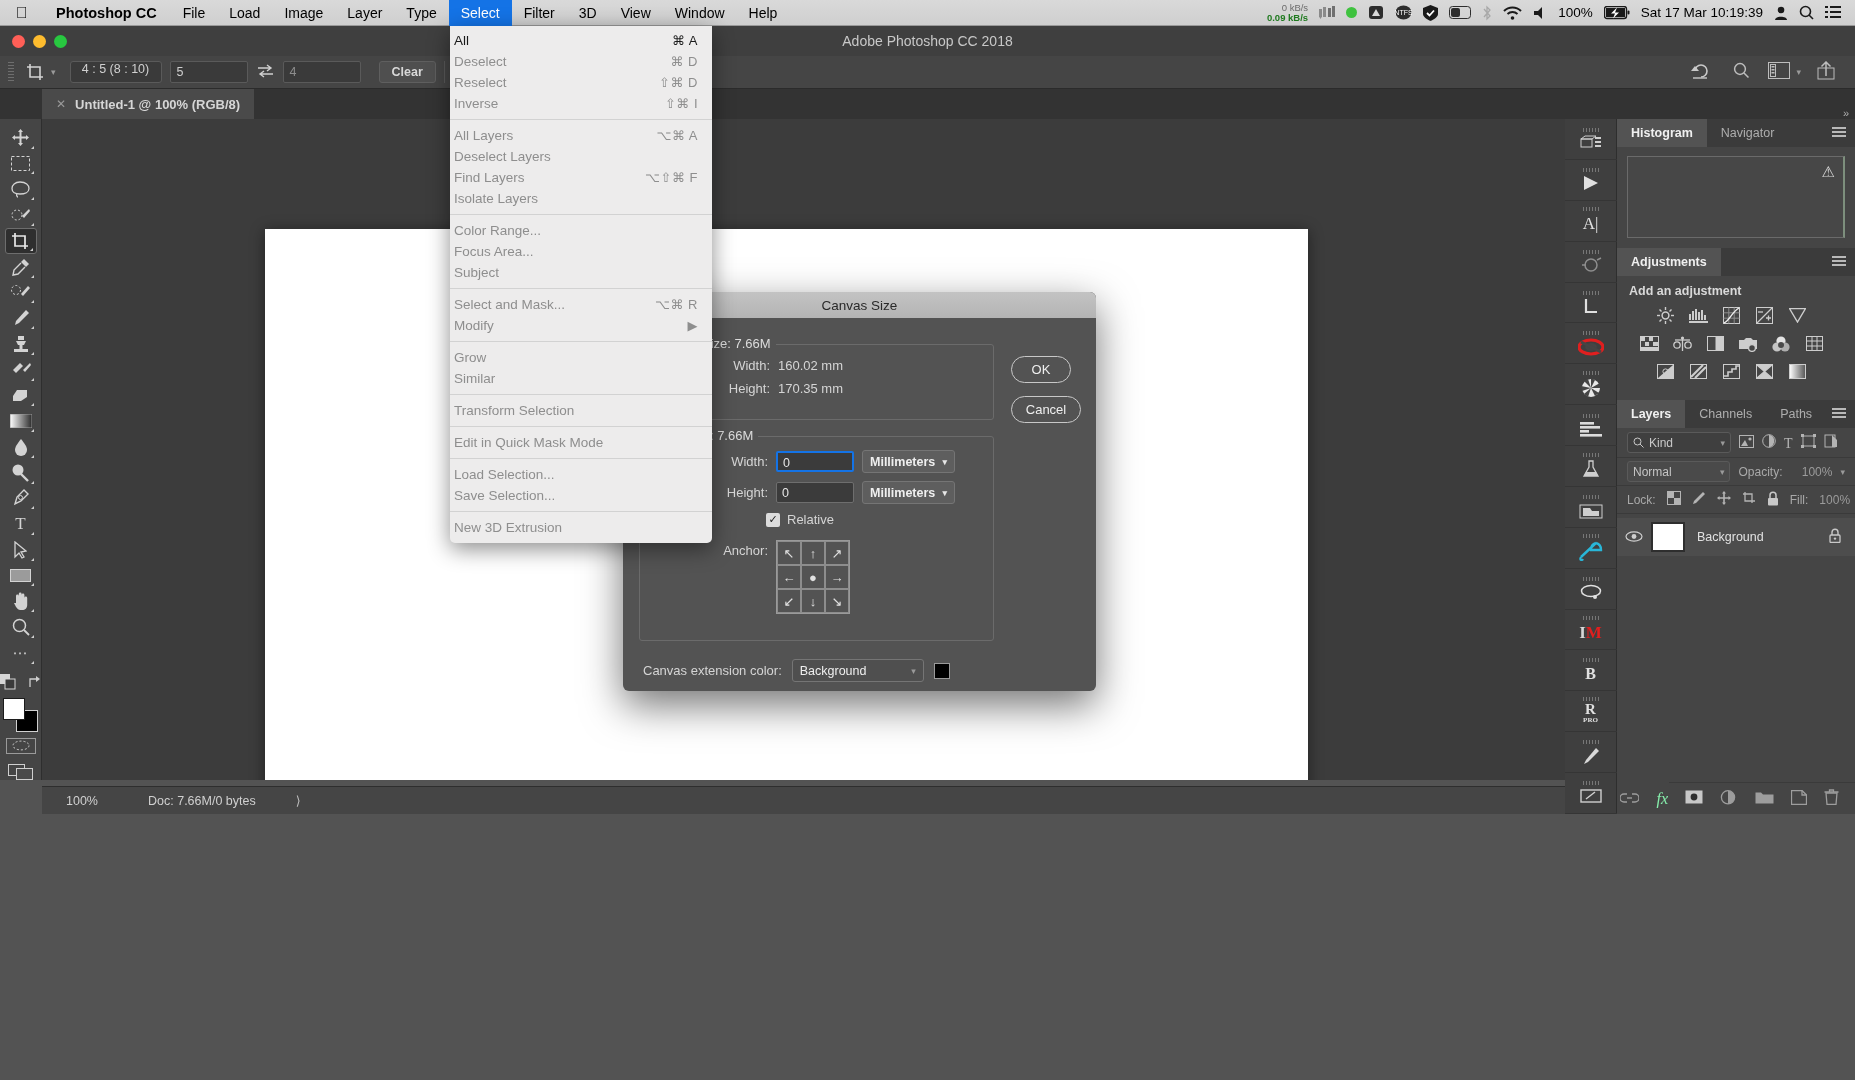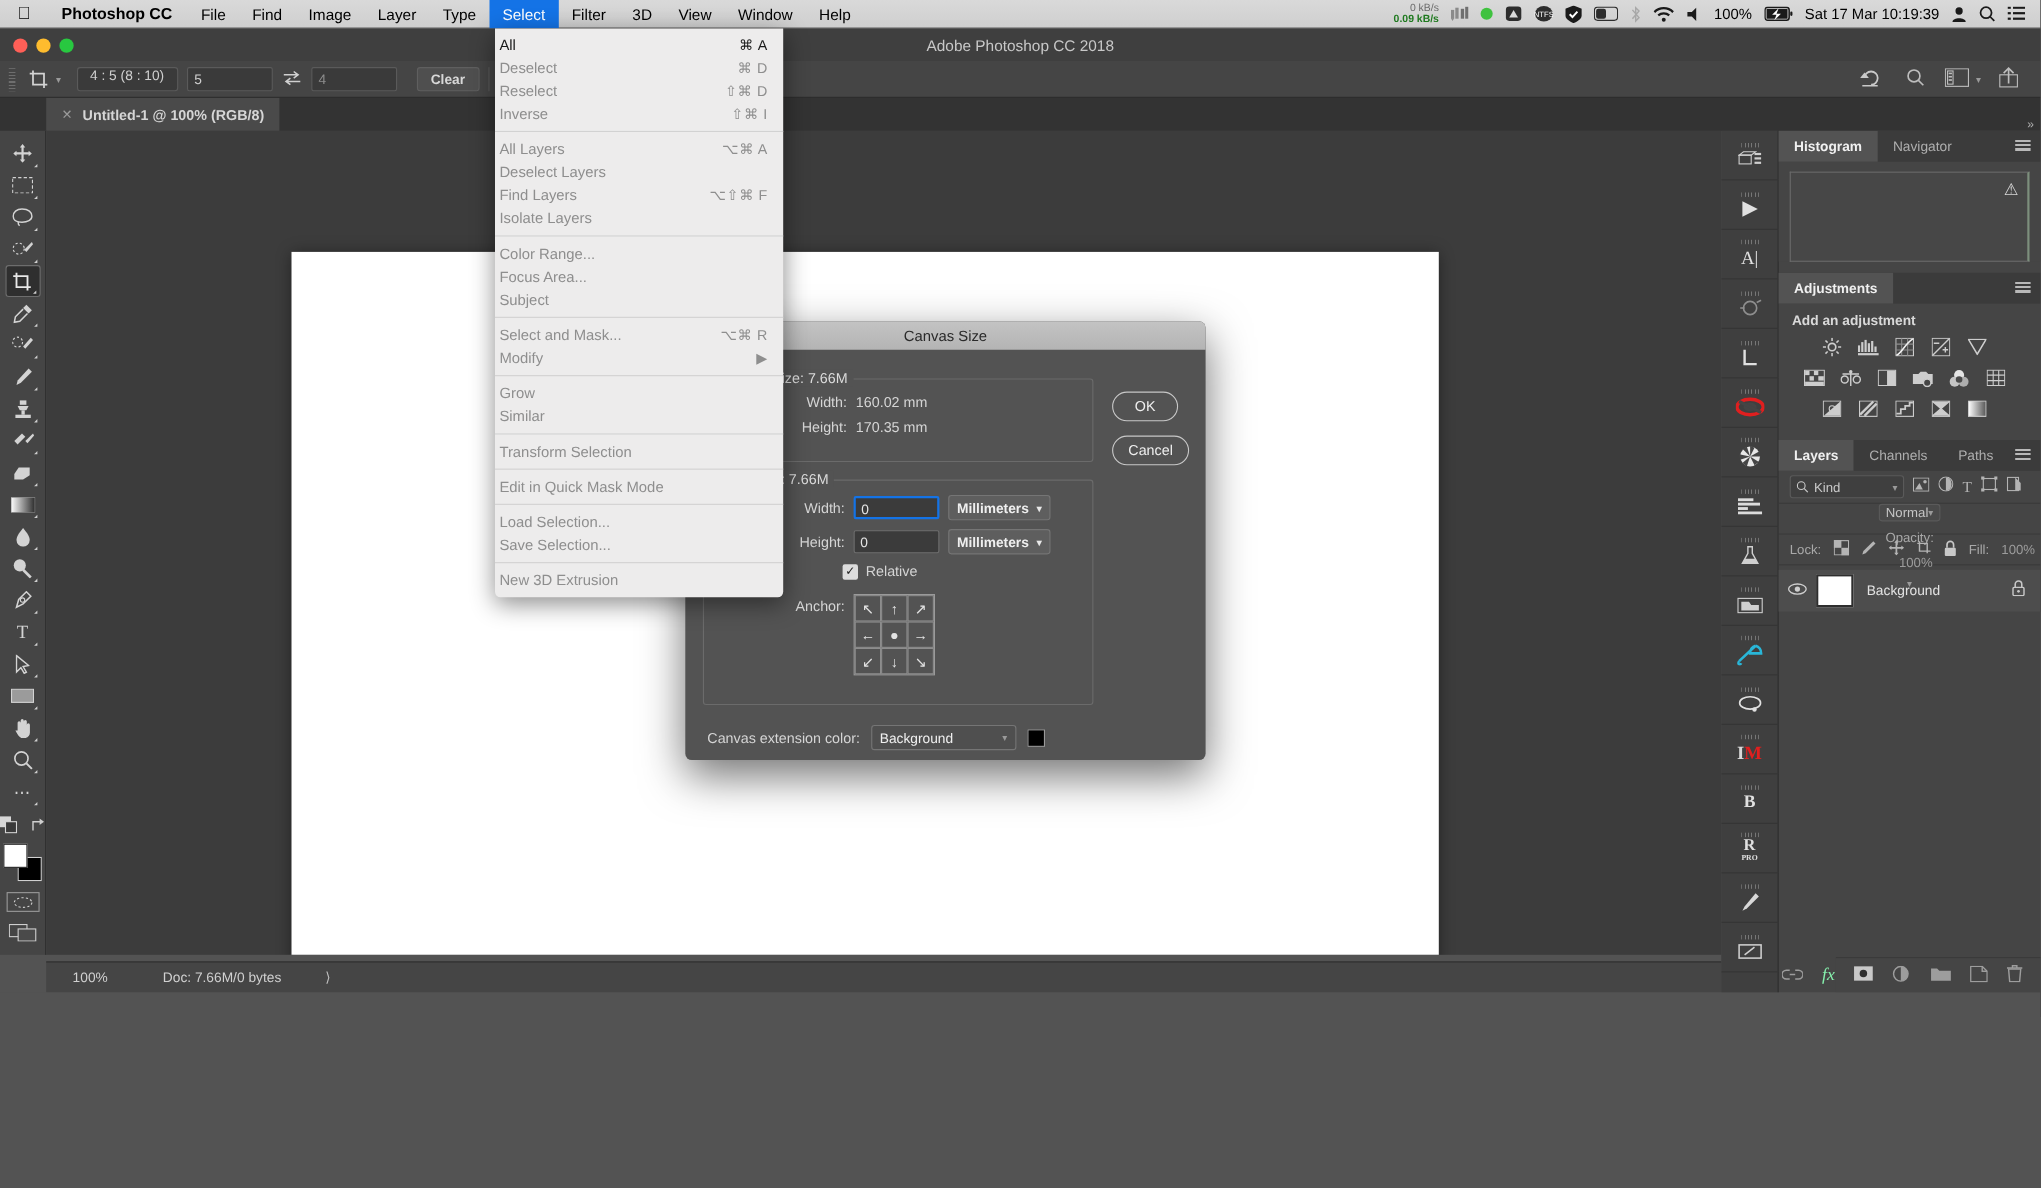--- a/index.html
+++ b/index.html
@@ -17,21 +17,21 @@
   .macbar .mitem.active { background:#1473e6; color:#fff; }
   .macbar .spacer { flex:1; }
   .macbar .right { display:flex; align-items:center; gap:11px; padding-right:14px; }
   .net { font-size:9.5px; line-height:10px; text-align:right; color:#6b6b6b; }
   .net .dn { color:#1f7a1f; font-weight:bold; }
   .ic { display:inline-flex; align-items:center; justify-content:center; }
   .dot-green { width:11px; height:11px; border-radius:50%; background:#3fc23f; }
   .clockTxt { font-size:13.5px; }
 
   
-  .app { position:absolute; left:0; top:26px; width:1855px; height:876px; background:#535353; }
+  .app { position:absolute; left:0; top:26px; width:1855px; height:788px; background:#535353; }
 
   .titlebar { position:absolute; left:0; top:0; width:1855px; height:30px;
     background:#3f3f3f; display:flex; align-items:center; }
   .traffic { display:flex; gap:8px; padding-left:12px; }
   .tl { width:13px; height:13px; border-radius:50%; }
   .tl.r{background:#ff5f57}.tl.y{background:#febc2e}.tl.g{background:#28c840}
   .apptitle { position:absolute; left:0; right:0; text-align:center; color:#c8c8c8;
     font-size:14px; pointer-events:none; }
 
   .optionsbar { position:absolute; left:0; top:30px; width:1855px; height:33px;
@@ -113,21 +113,21 @@
 
   .layerTools { display:flex; align-items:center; gap:8px; height:30px; padding:0 10px;
     border-bottom:1px solid #3a3a3a; }
   .kindsel { flex:0 0 104px; height:21px; background:#3f3f3f; border:1px solid #5a5a5a;
     border-radius:3px; color:#c9c9c9; font-size:12px; display:flex; align-items:center;
     gap:5px; padding:0 5px; }
   .filtIcon { color:#b4b4b4; width:19px; text-align:center; }
   .toggleKnob { width:13px; height:13px; border-radius:50%; background:#aaa; margin-left:auto; }
 
   .blendrow { display:flex; align-items:center; gap:8px; height:28px; padding:0 10px;
-    border-bottom:1px solid #3a3a3a; color:#a9a9a9; font-size:12px;flex-direction:column; }
+    border-bottom:1px solid #3a3a3a; color:#a9a9a9; font-size:12px; }
   .blendsel { flex:1 1 auto; height:21px; background:#4a4a4a; border:1px solid #5a5a5a;
     border-radius:3px; color:#c5c5c5; font-size:12px; display:flex; align-items:center;
     justify-content:space-between; padding:0 5px; }
   .numbox { width:42px; color:#9b9b9b; text-align:right; }
   .chev { color:#9a9a9a; font-size:9px; }
   .lockrow { display:flex; align-items:center; gap:11px; height:28px; padding:0 10px;
     border-bottom:1px solid #3a3a3a; color:#a9a9a9; font-size:12px; }
 
   .layerrow { display:flex; align-items:center; height:38px; background:#4d4d4d; margin:4px 0 0 0; }
   .eye { width:34px; text-align:center; color:#cfcfcf; }
@@ -180,21 +180,21 @@
 </style>
 </head>
 <body>
 
 <div id="root">
 
   <div class="macbar">
     <span class="apple"></span>
     <span class="appname">Photoshop CC</span>
     <span class="mitem">File</span>
-    <span class="mitem">Find</span>
+    <span class="mitem">Load</span>
     <span class="mitem">Image</span>
     <span class="mitem">Layer</span>
     <span class="mitem">Type</span>
     <span class="mitem active">Select</span>
     <span class="mitem">Filter</span>
     <span class="mitem">3D</span>
     <span class="mitem">View</span>
     <span class="mitem">Window</span>
     <span class="mitem">Help</span>
     <span class="spacer"></span>

